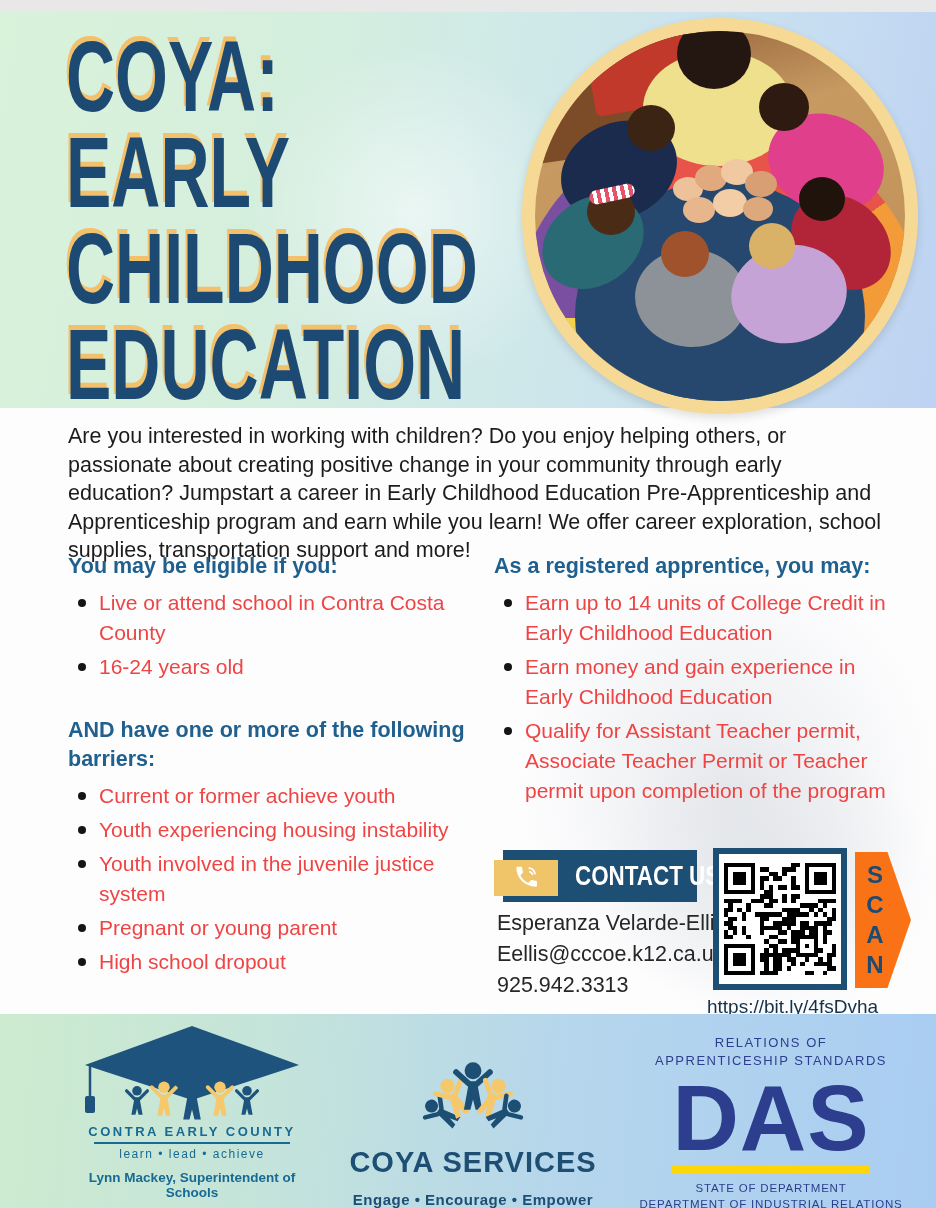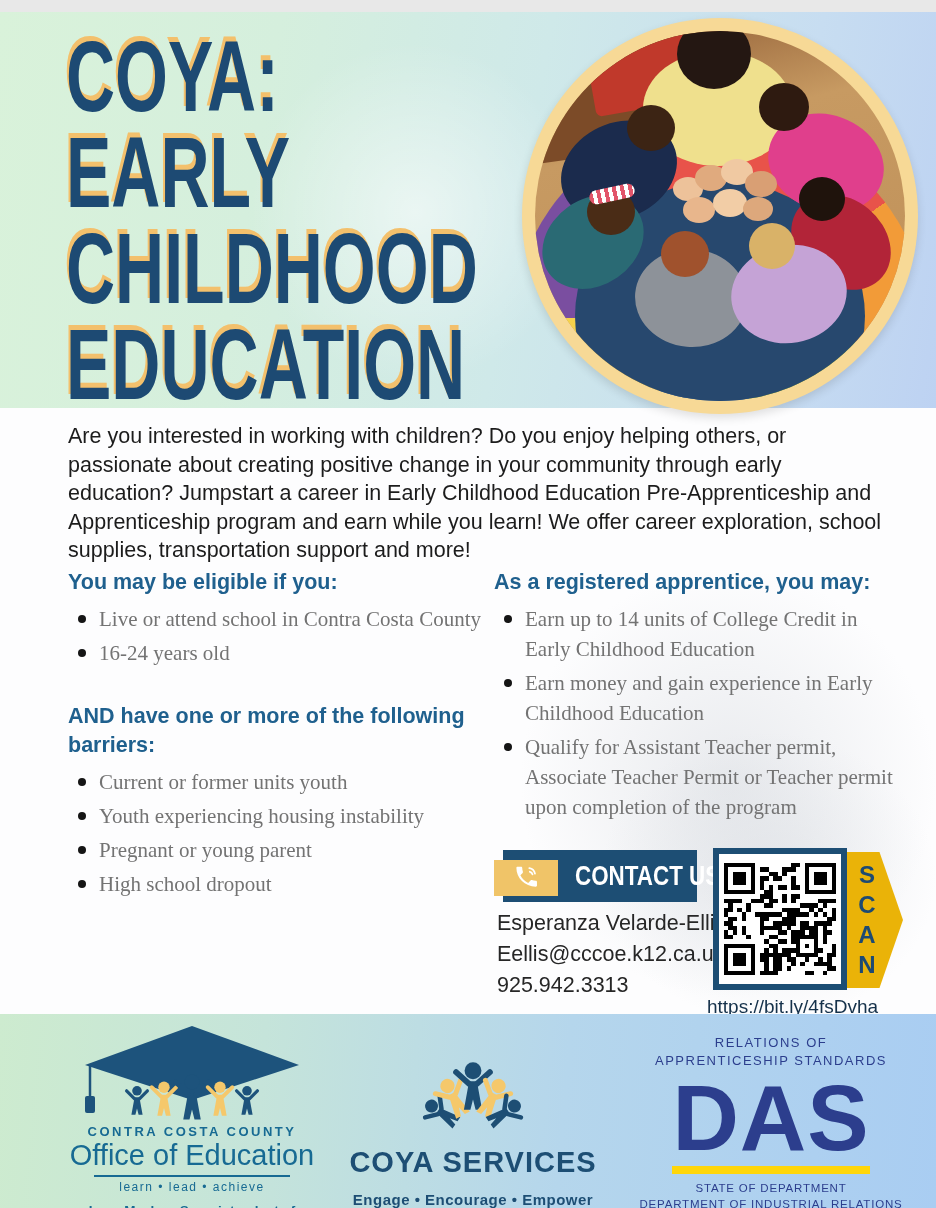--- a/index.html
+++ b/index.html
@@ -51,32 +51,32 @@
   
   .wash1 { left:520px; top:556px; width:416px; height:430px;
     background:radial-gradient(closest-side, rgba(208,212,218,0.45), rgba(208,212,218,0)); }
   .wash2 { left:600px; top:720px; width:336px; height:290px;
     background:radial-gradient(closest-side, rgba(205,210,216,0.40), rgba(205,210,216,0)); }
 
   .intro {
     position:absolute; left:68px; top:410px; width:824px;
     font-size:21.5px; line-height:28.5px; color:#1c1c1c;
   }
-  .col { position:absolute; top:556px; }
+  .col { position:absolute; top:540px; }
   .col-left  { left:68px;  width:418px; }
   .col-right { left:494px; width:414px; }
   .sec-heading {
     font-size:21.5px; line-height:29px; font-weight:bold; color:#1f608e;
     margin-bottom:7px;
   }
   .mt { margin-top:28px; }
   ul.flyer-list { list-style:none; }
   ul.flyer-list li {
     position:relative; padding-left:31px; font-size:21px; line-height:30px;
-    color:#737373; margin-bottom:4px;font-family:Liberation Serif, serif;
+    color:#ef4444; margin-bottom:4px;
   }
   ul.flyer-list li::before {
     content:""; position:absolute; left:10px; top:11px; width:8px; height:8px;
     border-radius:50%; background:#151515;
   }
 
   
   .contact-strip { position:absolute; left:494px; top:836px; width:420px; height:176px; }
   .contact-btn {
     position:absolute; left:9px; top:2px; width:194px; height:52px; background:#1d4e74;
@@ -90,21 +90,21 @@
     position:absolute; left:0; top:12px; width:64px; height:36px; background:#f0c468;
     display:flex; align-items:center; justify-content:center;
   }
   .contact-lines { position:absolute; left:3px; top:60px; font-size:21.5px; line-height:31px; color:#262626; }
   .qr-frame {
     position:absolute; left:219px; top:0; width:134px; height:142px;
     background:#ffffff; border:6px solid #1d4e74; padding:5px;
   }
   .qr-frame svg { width:100%; height:100%; shape-rendering:crispEdges; }
   .scan-pennant {
-    position:absolute; left:353px; top:4px; width:56px; height:136px; background:#eab308;
+    position:absolute; left:361px; top:4px; width:56px; height:136px; background:#f97316;
     clip-path:polygon(0 0, 58% 0, 100% 50%, 58% 100%, 0 100%);
   }
   .scan-label {
     position:absolute; left:8px; top:8px; width:24px;
     font-size:24px; font-weight:bold; color:#1d4a73;
     word-break:break-all; line-height:30px; text-align:center;
   }
   .qr-link {
     position:absolute; left:213px; top:148px; width:170px; text-align:center;
     font-size:19px; color:#15314a; text-decoration:underline; white-space:nowrap;
@@ -188,22 +188,23 @@
   <p class="intro">Are you interested in working with children?  Do you enjoy helping others, or passionate about creating positive change in your community through early education? Jumpstart a career in Early Childhood Education Pre-Apprenticeship and Apprenticeship program and earn while you learn! We offer career exploration, school supplies, transportation support and more!</p>
 
   <section class="col col-left">
     <h2 class="sec-heading">You may be eligible if you:</h2>
     <ul class="flyer-list">
       <li>Live or attend school in Contra Costa County</li>
       <li>16-24 years old</li>
     </ul>
     <h2 class="sec-heading mt" style="margin-top:34px;">AND have one or more of the following barriers:</h2>
     <ul class="flyer-list">
-      <li>Current or former units youth</li>
+      <li>Current or former achieve youth</li>
       <li>Youth experiencing housing instability</li>
+      <li>Youth involved in the juvenile justice system</li>
       <li>Pregnant or young parent</li>
       <li>High school dropout</li>
     </ul>
   </section>
 
   <section class="col col-right">
     <h2 class="sec-heading">As a registered apprentice, you may:</h2>
     <ul class="flyer-list">
       <li>Earn up to 14 units of College Credit in Early Childhood Education</li>
       <li>Earn money and gain experience in Early Childhood Education</li>
@@ -472,22 +473,21 @@
           <circle cy="-24" r="6" fill="#f5c86b"></circle>
           <path d="M-3,-16 L3,-16 L7,6 L2,6 L0,-2 L-2,6 L-7,6 Z" fill="#f5c86b"></path>
           <path d="M-3,-14 L-13,-24 M3,-14 L13,-24" stroke="#f5c86b" stroke-width="4" stroke-linecap="round" fill="none"></path>
         </g>
         <g transform="translate(172,86) scale(0.8)">
           <circle cy="-24" r="6" fill="#1d537c"></circle>
           <path d="M-3,-16 L3,-16 L7,6 L2,6 L0,-2 L-2,6 L-7,6 Z" fill="#1d537c"></path>
           <path d="M-3,-14 L-13,-24 M3,-14 L13,-24" stroke="#1d537c" stroke-width="4" stroke-linecap="round" fill="none"></path>
         </g>
       </svg>
-      <div class="cccoe-line1">CONTRA COSTA COUNTY</div>
-      <div class="cccoe-line2">Office of Education</div>
+      <div class="cccoe-line1">CONTRA EARLY COUNTY</div>
       <div class="cccoe-rule"></div>
       <div class="cccoe-tagline">learn  •  lead  •  achieve</div>
       <div class="cccoe-super">Lynn Mackey, Superintendent of Schools</div>
     </div>
 
     <div class="logo-block youth">
       <svg width="190" height="76" viewBox="0 0 190 76">
         <g transform="translate(95,72)">
           <g transform="rotate(-56) translate(0,-26) scale(1.0)">
             <circle cy="-24" r="6.5" fill="#1d4e74"></circle>

